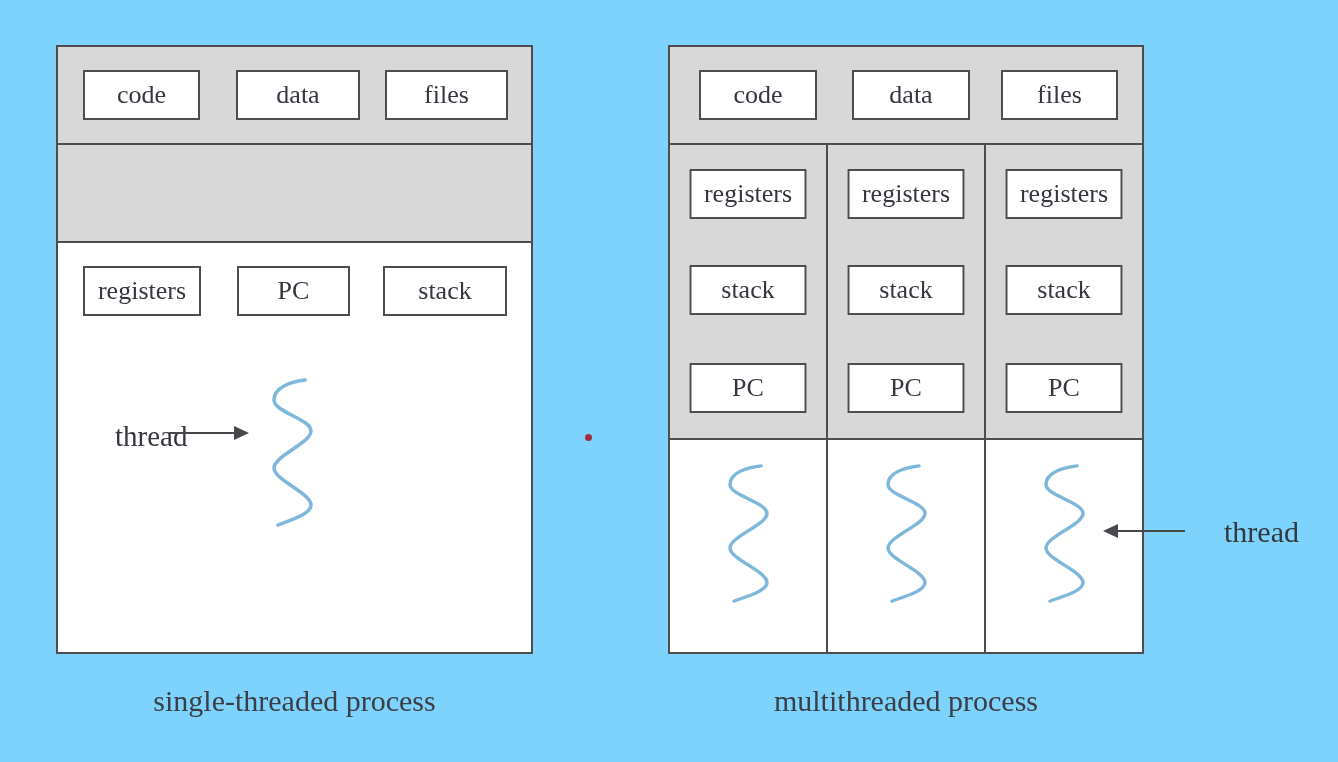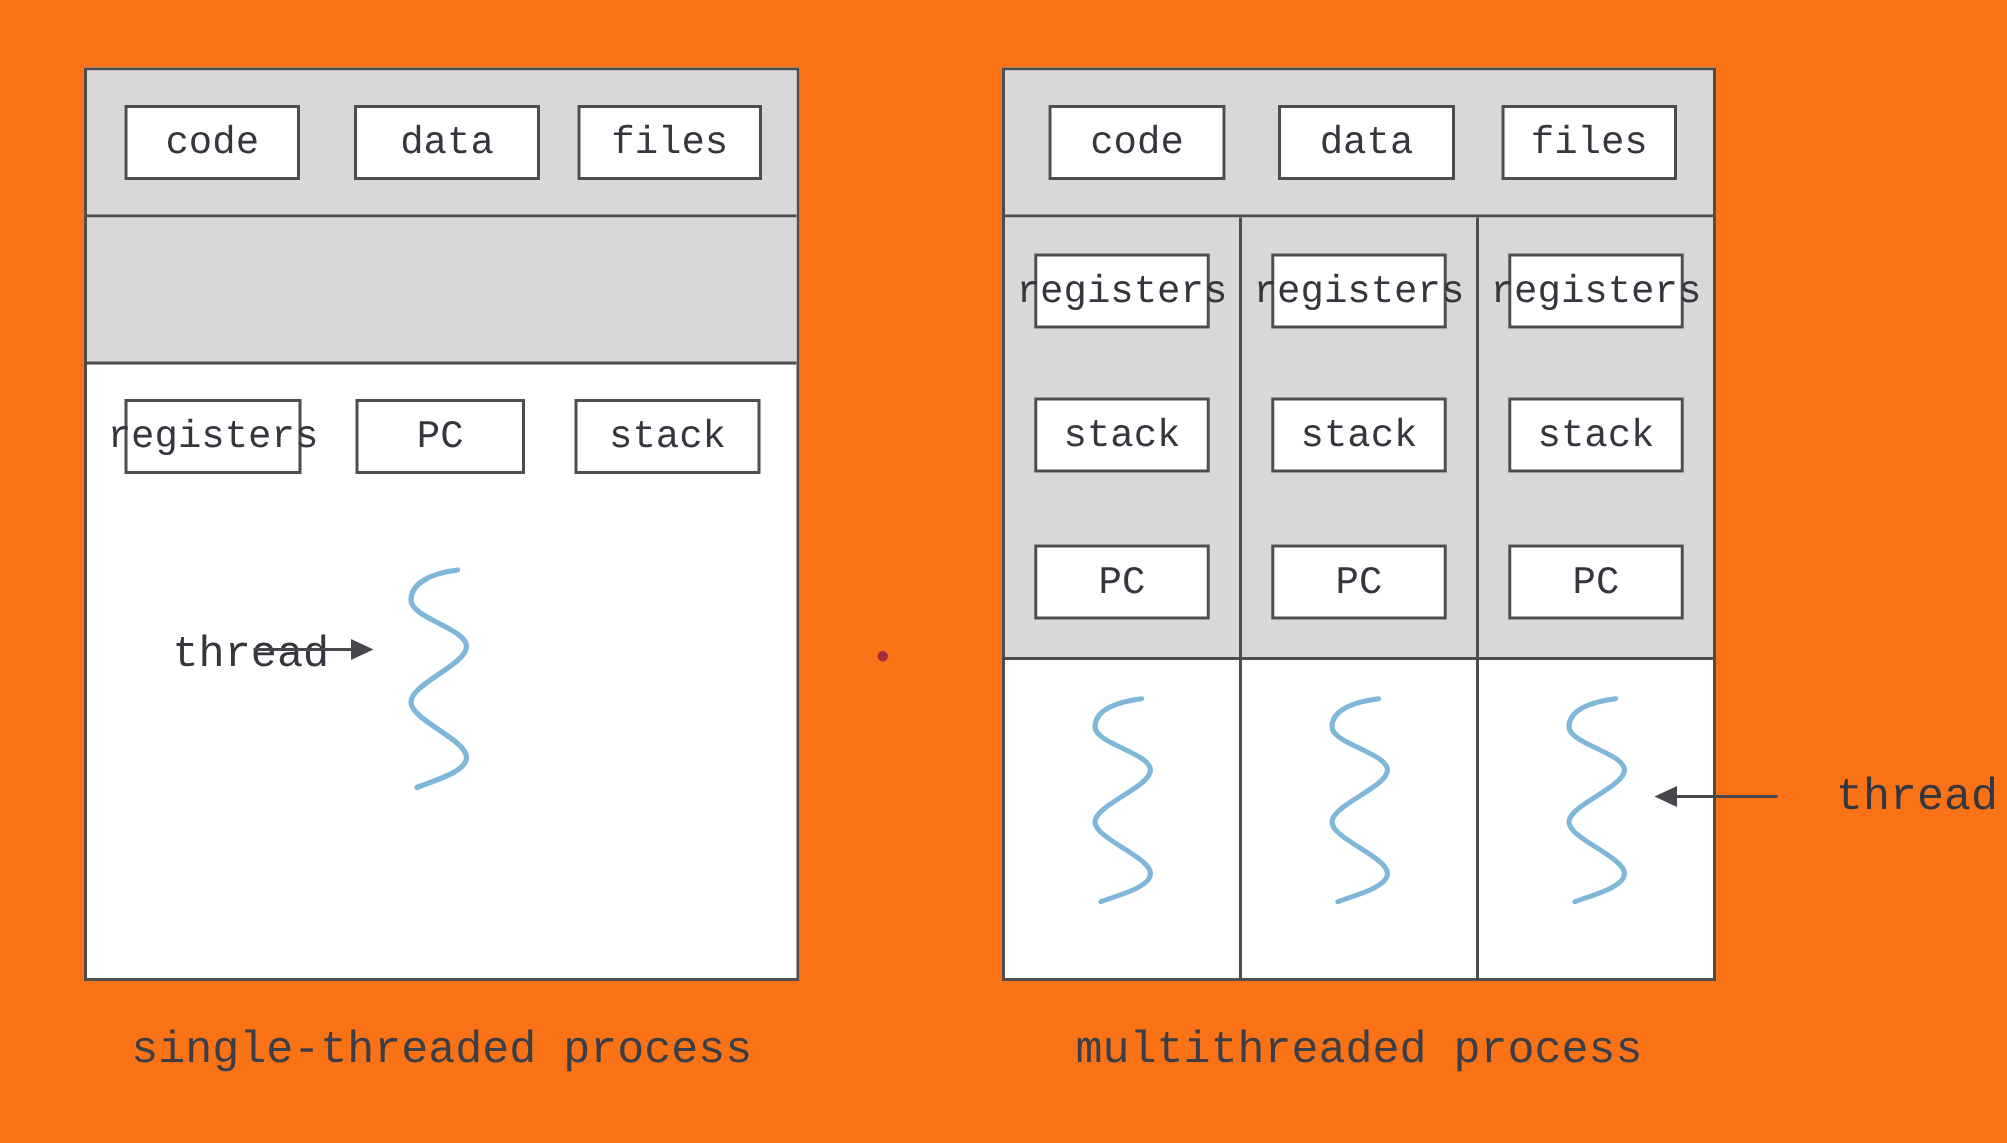--- a/index.html
+++ b/index.html
@@ -1,22 +1,22 @@
 <!DOCTYPE html>
 <html><head>
 <meta charset="utf-8">
 <style>
   html, body { margin: 0; padding: 0; background: #ffffff; }
   .canvas {
     position: relative;
     width: 1338px;
     height: 762px;
-    background: #f97316;
+    background: #7dd3fc;
     overflow: hidden;
-    font-family: Liberation Mono, monospace;
+    font-family: Liberation Serif, serif;
     color: #34373e;
   }
   .outer {
     position: absolute;
     top: 45px;
     width: 477px;
     height: 609px;
     border: 2px solid #4d4d4d;
     background: #ffffff;
     box-sizing: border-box;

